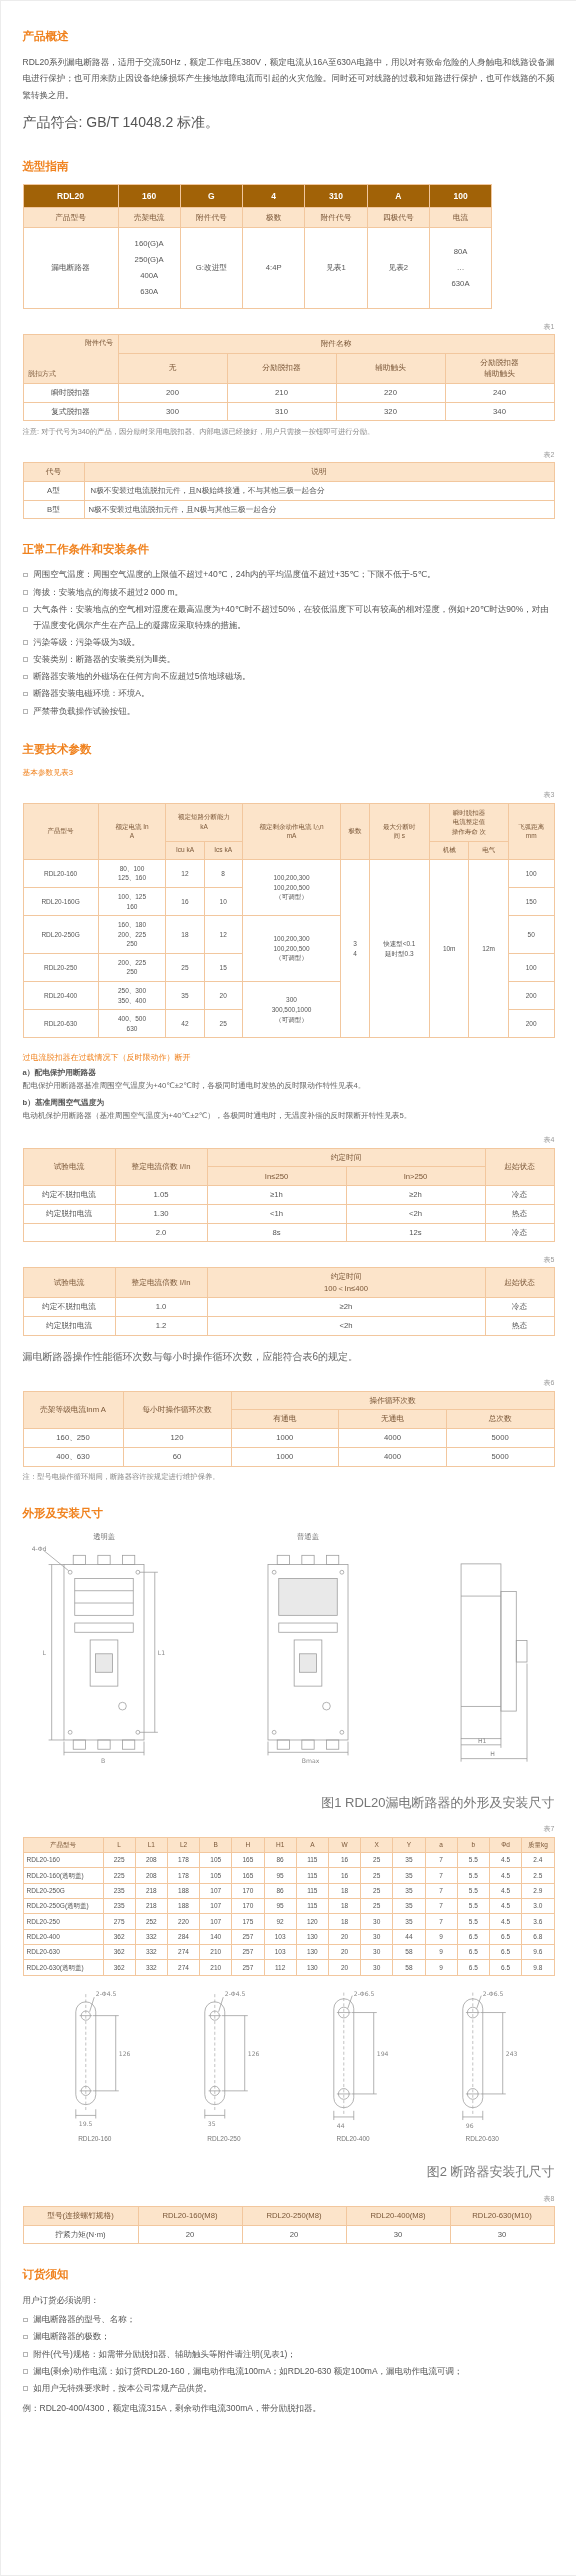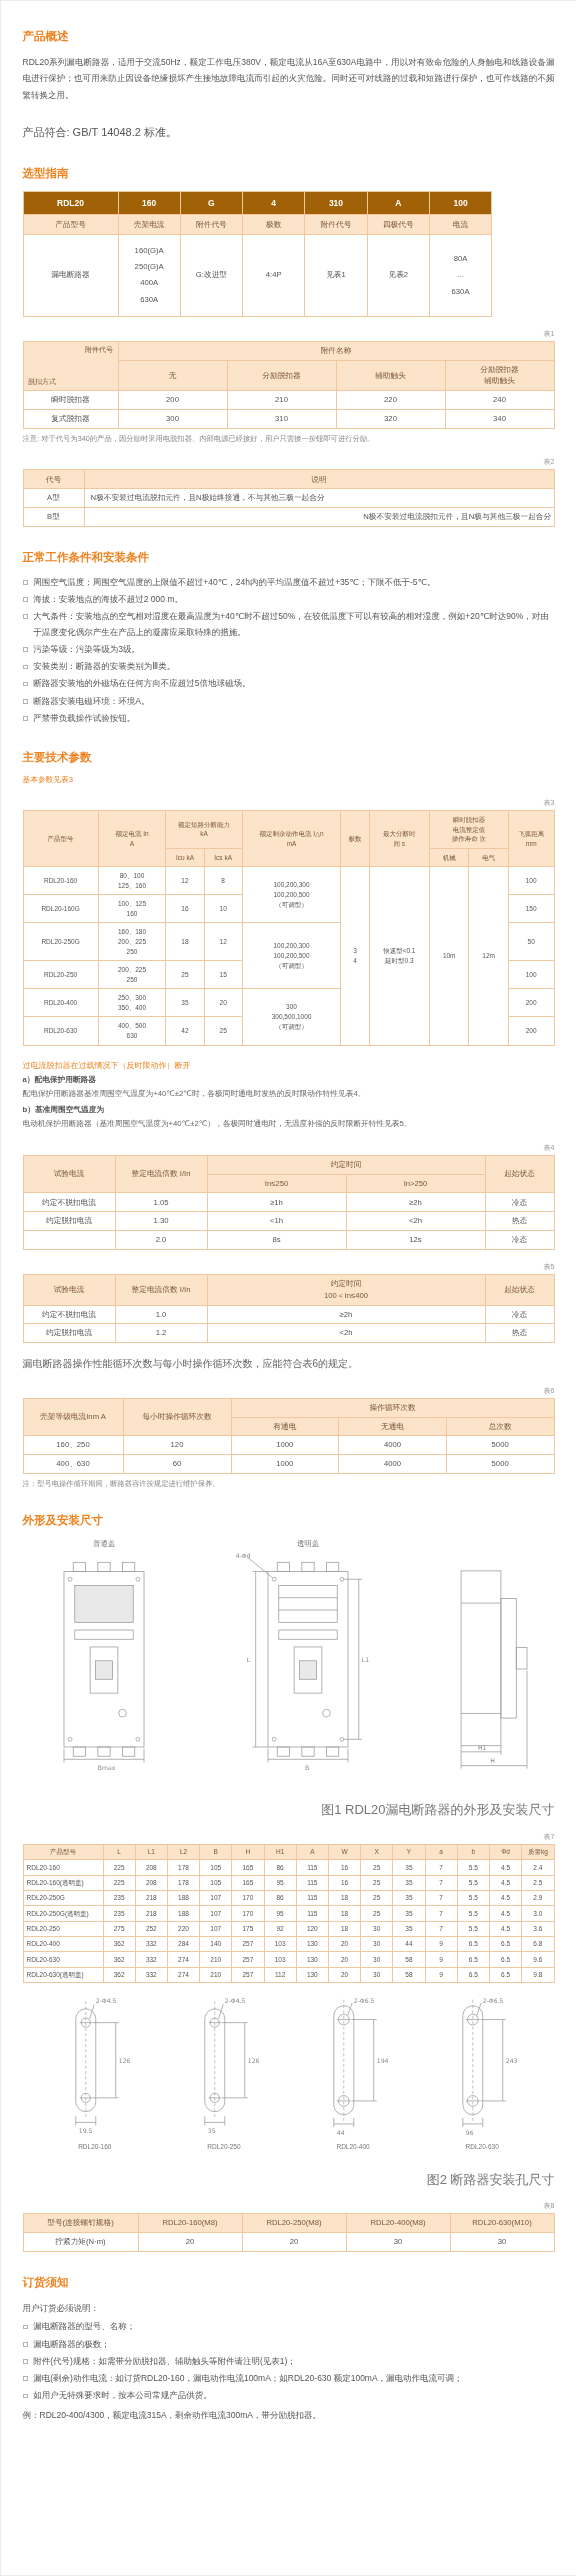--- a/index.html
+++ b/index.html
@@ -3,21 +3,21 @@
 <meta charset="utf-8">
 <style>
   *{box-sizing:border-box;}
   html,body{margin:0;padding:0;background:#fff;}
   body{font-family:"Liberation Sans","DejaVu Sans",sans-serif;color:#555;}
   .page{width:577px;min-height:2576px;padding:10.8px 21.5px 46px;border:0.8px solid #ececec;background:#fff;}
 
   .sec-title{color:#f0821e;font-size:11.5px;font-weight:bold;margin:23px 0 10px;}
   .sec-title.first{margin-top:17px;}
   .body-text{font-size:8.5px;line-height:1.95;margin:0 0 3.1px;text-align:justify;color:#555;}
-  .std-line{font-size:11px;line-height:1.9;margin:19px 0 0;color:#555;}
+  .std-line{font-size:14px;line-height:1.9;margin:6px 0 0;color:#555;}
 
   .tbl-label{font-size:7px;color:#999;text-align:right;margin:12.3px 0 2.3px;}
   .note{font-size:7.3px;color:#888;margin:4.6px 0 0;line-height:1.6;}
 
   table.t{width:100%;border-collapse:collapse;table-layout:fixed;font-size:7.7px;color:#555;text-align:center;}
   table.t th,table.t td{border:0.8px solid #f2c79e;padding:3.1px 2.3px;white-space:pre-line;vertical-align:middle;word-break:break-all;line-height:1.5;}
   table.t th{background:#fce4ca;color:#7a5738;font-weight:normal;}
 
   
   table.sel th.code{background:#a16207;color:#fff;font-size:8.5px;font-weight:bold;padding:4.6px 1.5px;}
@@ -173,21 +173,21 @@
           <th>说明</th>
     </tr>
 
       <tr>
         <td>A型</td>
         <td style="text-align:left;padding-left:6.1px">N极不安装过电流脱扣元件，且N极始终接通，不与其他三极一起合分</td>
       </tr>
 
       <tr>
         <td>B型</td>
-        <td style="text-align:right;padding-left:15px">N极不安装过电流脱扣元件，且N极与其他三极一起合分</td>
+        <td style="text-align:left;padding-left:4px">N极不安装过电流脱扣元件，且N极与其他三极一起合分</td>
       </tr>
 
   </tbody>
     </table>
 
   <div class="sec-title">正常工作条件和安装条件</div>
   <ul class="conds">
 
       <li>
         <span class="sq"></span>
@@ -468,47 +468,20 @@
           <td>5000</td>
       </tr>
 
   </tbody>
     </table>
   <p class="note">注：型号电操作循环期间，断路器容许按规定进行维护保养。</p>
 
   <div class="sec-title">外形及安装尺寸</div>
 
   <div class="fig1">
-    <div class="figcol">
-      <div class="cover-label">普通盖</div>
-      <svg width="154" height="227" viewBox="0 0 200 295">
-        <g class="ln">
-          <rect x="60" y="16" width="16" height="12"></rect>
-            <rect x="92" y="16" width="16" height="12"></rect>
-            <rect x="124" y="16" width="16" height="12"></rect>
-          <rect x="48" y="28" width="104" height="228"></rect>
-          <circle cx="56" cy="38" r="2.5"></circle>
-            <circle cx="144" cy="38" r="2.5"></circle>
-            <circle cx="56" cy="246" r="2.5"></circle>
-            <circle cx="144" cy="246" r="2.5"></circle>
-          <rect x="62" y="46" width="76" height="48" class="fillg"></rect>
-          <rect x="62" y="104" width="76" height="12"></rect>
-          <rect x="82" y="126" width="36" height="60"></rect>
-          <rect x="89" y="144" width="22" height="24" class="fillg"></rect>
-          <circle cx="124" cy="212" r="5"></circle>
-          <rect x="60" y="256" width="16" height="12"></rect>
-            <rect x="92" y="256" width="16" height="12"></rect>
-            <rect x="124" y="256" width="16" height="12"></rect>
-          <line x1="48" y1="272" x2="152" y2="272"></line>
-            <line x1="48" y1="258" x2="48" y2="276"></line>
-            <line x1="152" y1="258" x2="152" y2="276"></line>
-        </g>
-        <text x="92" y="286">Bmax</text>
-      </svg>
-    </div>
     <div class="figcol">
       <div class="cover-label">透明盖</div>
       <svg width="154" height="227" viewBox="0 0 200 295">
         <g class="ln">
           <rect x="60" y="16" width="16" height="12"></rect>
             <rect x="92" y="16" width="16" height="12"></rect>
             <rect x="124" y="16" width="16" height="12"></rect>
           <rect x="48" y="28" width="104" height="228"></rect>
           <circle cx="56" cy="38" r="2.5"></circle>
             <circle cx="144" cy="38" r="2.5"></circle>
@@ -532,20 +505,47 @@
             <line x1="146" y1="246" x2="170" y2="246"></line>
           <line x1="48" y1="272" x2="152" y2="272"></line>
             <line x1="48" y1="258" x2="48" y2="276"></line>
             <line x1="152" y1="258" x2="152" y2="276"></line>
           <line x1="22" y1="10" x2="54" y2="36"></line>
         </g>
         <text x="6" y="10">4-Φd</text>
         <text x="20" y="146">L</text>
         <text x="170" y="146">L1</text>
         <text x="96" y="286">B</text>
+      </svg>
+    </div>
+    <div class="figcol">
+      <div class="cover-label">普通盖</div>
+      <svg width="154" height="227" viewBox="0 0 200 295">
+        <g class="ln">
+          <rect x="60" y="16" width="16" height="12"></rect>
+            <rect x="92" y="16" width="16" height="12"></rect>
+            <rect x="124" y="16" width="16" height="12"></rect>
+          <rect x="48" y="28" width="104" height="228"></rect>
+          <circle cx="56" cy="38" r="2.5"></circle>
+            <circle cx="144" cy="38" r="2.5"></circle>
+            <circle cx="56" cy="246" r="2.5"></circle>
+            <circle cx="144" cy="246" r="2.5"></circle>
+          <rect x="62" y="46" width="76" height="48" class="fillg"></rect>
+          <rect x="62" y="104" width="76" height="12"></rect>
+          <rect x="82" y="126" width="36" height="60"></rect>
+          <rect x="89" y="144" width="22" height="24" class="fillg"></rect>
+          <circle cx="124" cy="212" r="5"></circle>
+          <rect x="60" y="256" width="16" height="12"></rect>
+            <rect x="92" y="256" width="16" height="12"></rect>
+            <rect x="124" y="256" width="16" height="12"></rect>
+          <line x1="48" y1="272" x2="152" y2="272"></line>
+            <line x1="48" y1="258" x2="48" y2="276"></line>
+            <line x1="152" y1="258" x2="152" y2="276"></line>
+        </g>
+        <text x="92" y="286">Bmax</text>
       </svg>
     </div>
     <div class="figcol">
       <div class="cover-label">&nbsp;</div>
       <svg width="115" height="227" viewBox="0 0 150 295">
         <g class="ln">
           <rect x="34" y="28" width="52" height="228"></rect>
           <rect x="86" y="64" width="20" height="156"></rect>
           <rect x="106" y="128" width="14" height="28"></rect>
           <line x1="34" y1="70" x2="86" y2="70"></line>

